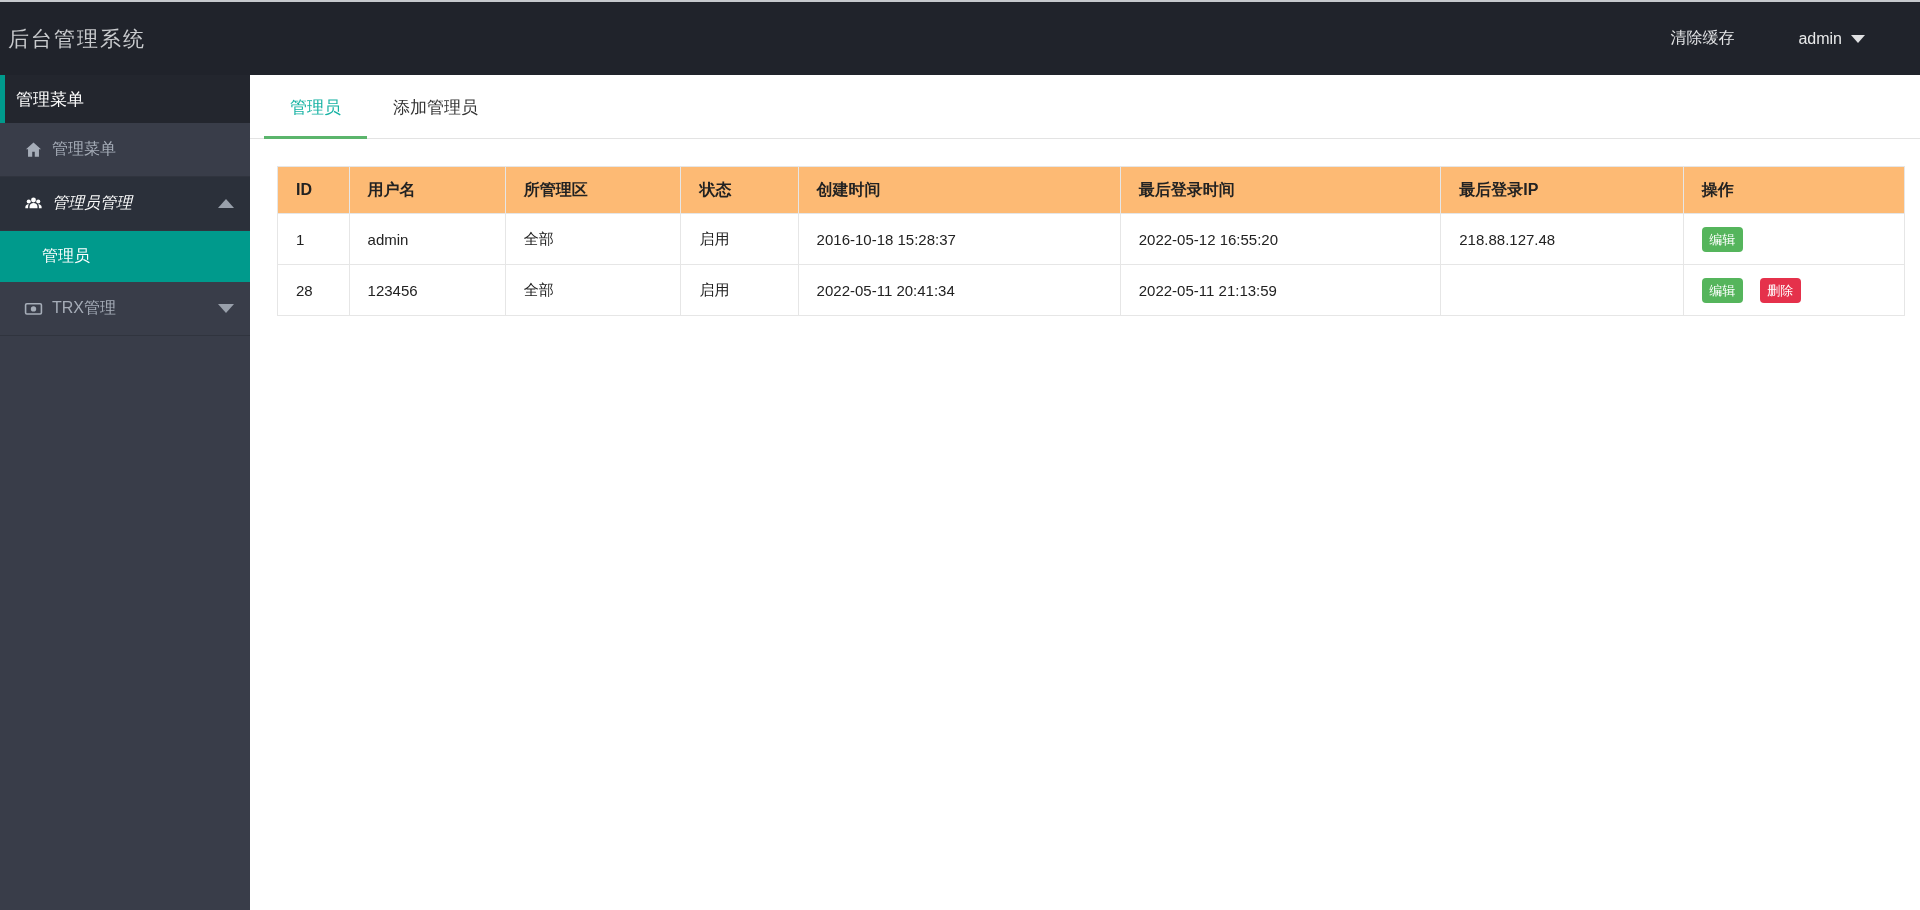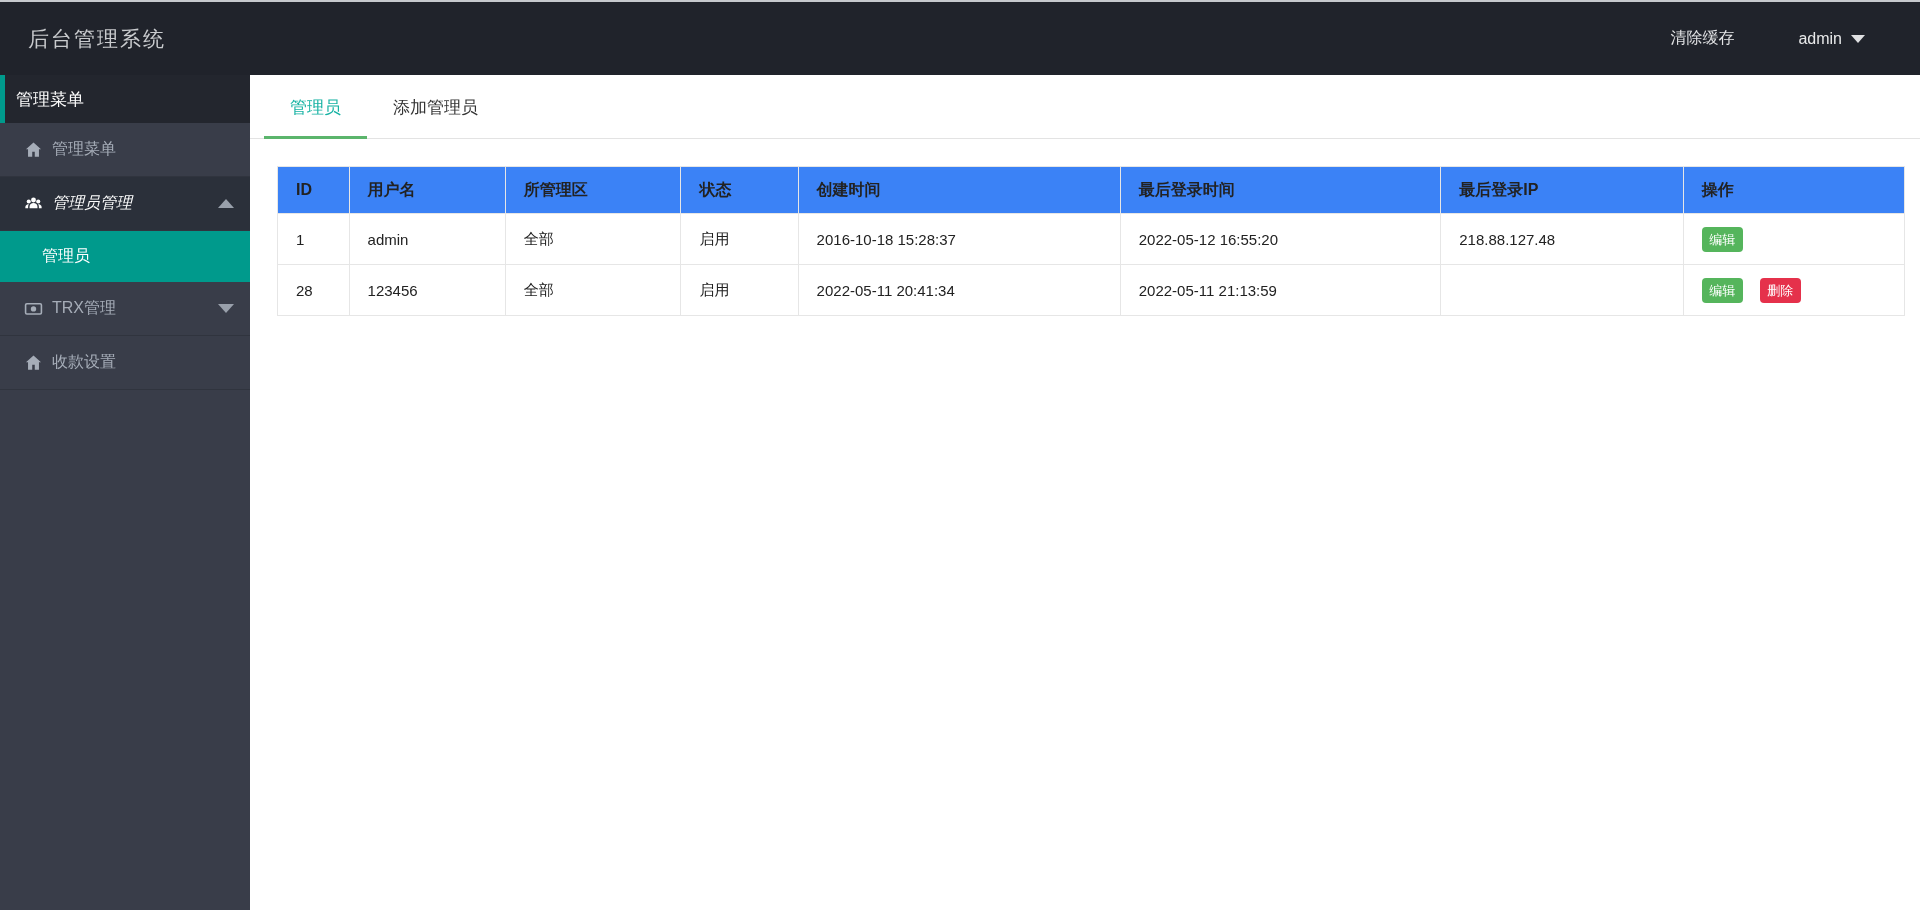--- a/index.html
+++ b/index.html
@@ -7,21 +7,21 @@
     font-family:"Liberation Sans","DejaVu Sans",sans-serif; background:#fff; }
   body { position:relative; }
 
   
   .topline { position:absolute; top:0; left:0; width:100%; height:2px;
     background:#c6c9cd; z-index:5; }
 
   
   .topbar { position:absolute; top:2px; left:0; right:0; height:73px;
     background:#20232b; display:flex; align-items:center;
-    justify-content:space-between; padding:0 55px 0 28px; z-index:4; }
+    justify-content:space-between; padding:0 55px 0 8px; z-index:4; }
   .logo { font-size:21px; color:#c9cbce; letter-spacing:2px; }
   .topbar-right { display:flex; align-items:center; gap:64px; }
   .clear-cache { color:#e3e4e6; font-size:16px; cursor:pointer; }
   .user-menu { display:flex; align-items:center; color:#e8e9ea;
     font-size:16px; cursor:pointer; }
   .caret-down-white { width:0; height:0; margin-left:9px;
     border-left:7px solid transparent; border-right:7px solid transparent;
     border-top:8px solid #dfe0e2; }
 
   
@@ -51,21 +51,21 @@
   .tab-bar { height:64px; border-bottom:1px solid #e3e3e3; padding-left:14px;
     display:flex; align-items:flex-end; }
   .tab { height:62px; line-height:62px; padding:0 26px; font-size:17px;
     color:#333; cursor:pointer; margin-bottom:-1px; }
   .tab.active { color:#15b2a3; border-bottom:3px solid #5bb56c; }
 
   .table-wrap { margin:27px 15px 0 27px; }
   table { width:100%; border-collapse:collapse; table-layout:fixed; }
   th, td { border:1px solid #e6e6e6; text-align:left; padding:0 0 0 18px;
     color:#222; white-space:nowrap; overflow:hidden; }
-  th { background:#3b82f6; font-weight:bold; font-size:16px; height:47px; }
+  th { background:#fdba74; font-weight:bold; font-size:16px; height:47px; }
   td { font-size:15px; height:51px; background:#fff; }
 
   .btn { display:inline-block; min-width:41px; height:25px; line-height:25px;
     text-align:center; padding:0 7px; border:none; border-radius:4px;
     color:#fff; font-size:13px; margin-right:13px; cursor:pointer; }
   .btn-green { background:#55b55c; }
   .btn-red { background:#e5314b; }
 </style>
 </head>
 <body>
@@ -117,28 +117,20 @@
     <span class="nav-icon">
       <svg viewBox="0 0 24 24">
         <rect x="2" y="6" width="20" height="13" rx="1.6" fill="none" stroke="currentColor" stroke-width="2"></rect>
         <circle cx="12" cy="12.5" r="3.4" fill="currentColor"></circle>
       </svg>
     </span>
     <span>TRX管理</span>
     <span class="caret down"></span>
   </div>
 
-  <div class="nav-item">
-    <span class="nav-icon">
-      <svg viewBox="0 0 24 24" fill="currentColor">
-          <path d="M12 3.2 2.5 11.6h2.6V21h5.3v-6.2h3.2V21h5.3v-9.4h2.6z"></path>
-        </svg>
-    </span>
-    <span>收款设置</span>
-  </div>
 </aside>
 
 <main class="content">
   <div class="tab-bar">
     <div class="tab active">管理员</div>
     <div class="tab">添加管理员</div>
   </div>
 
   <div class="table-wrap">
     <table>

